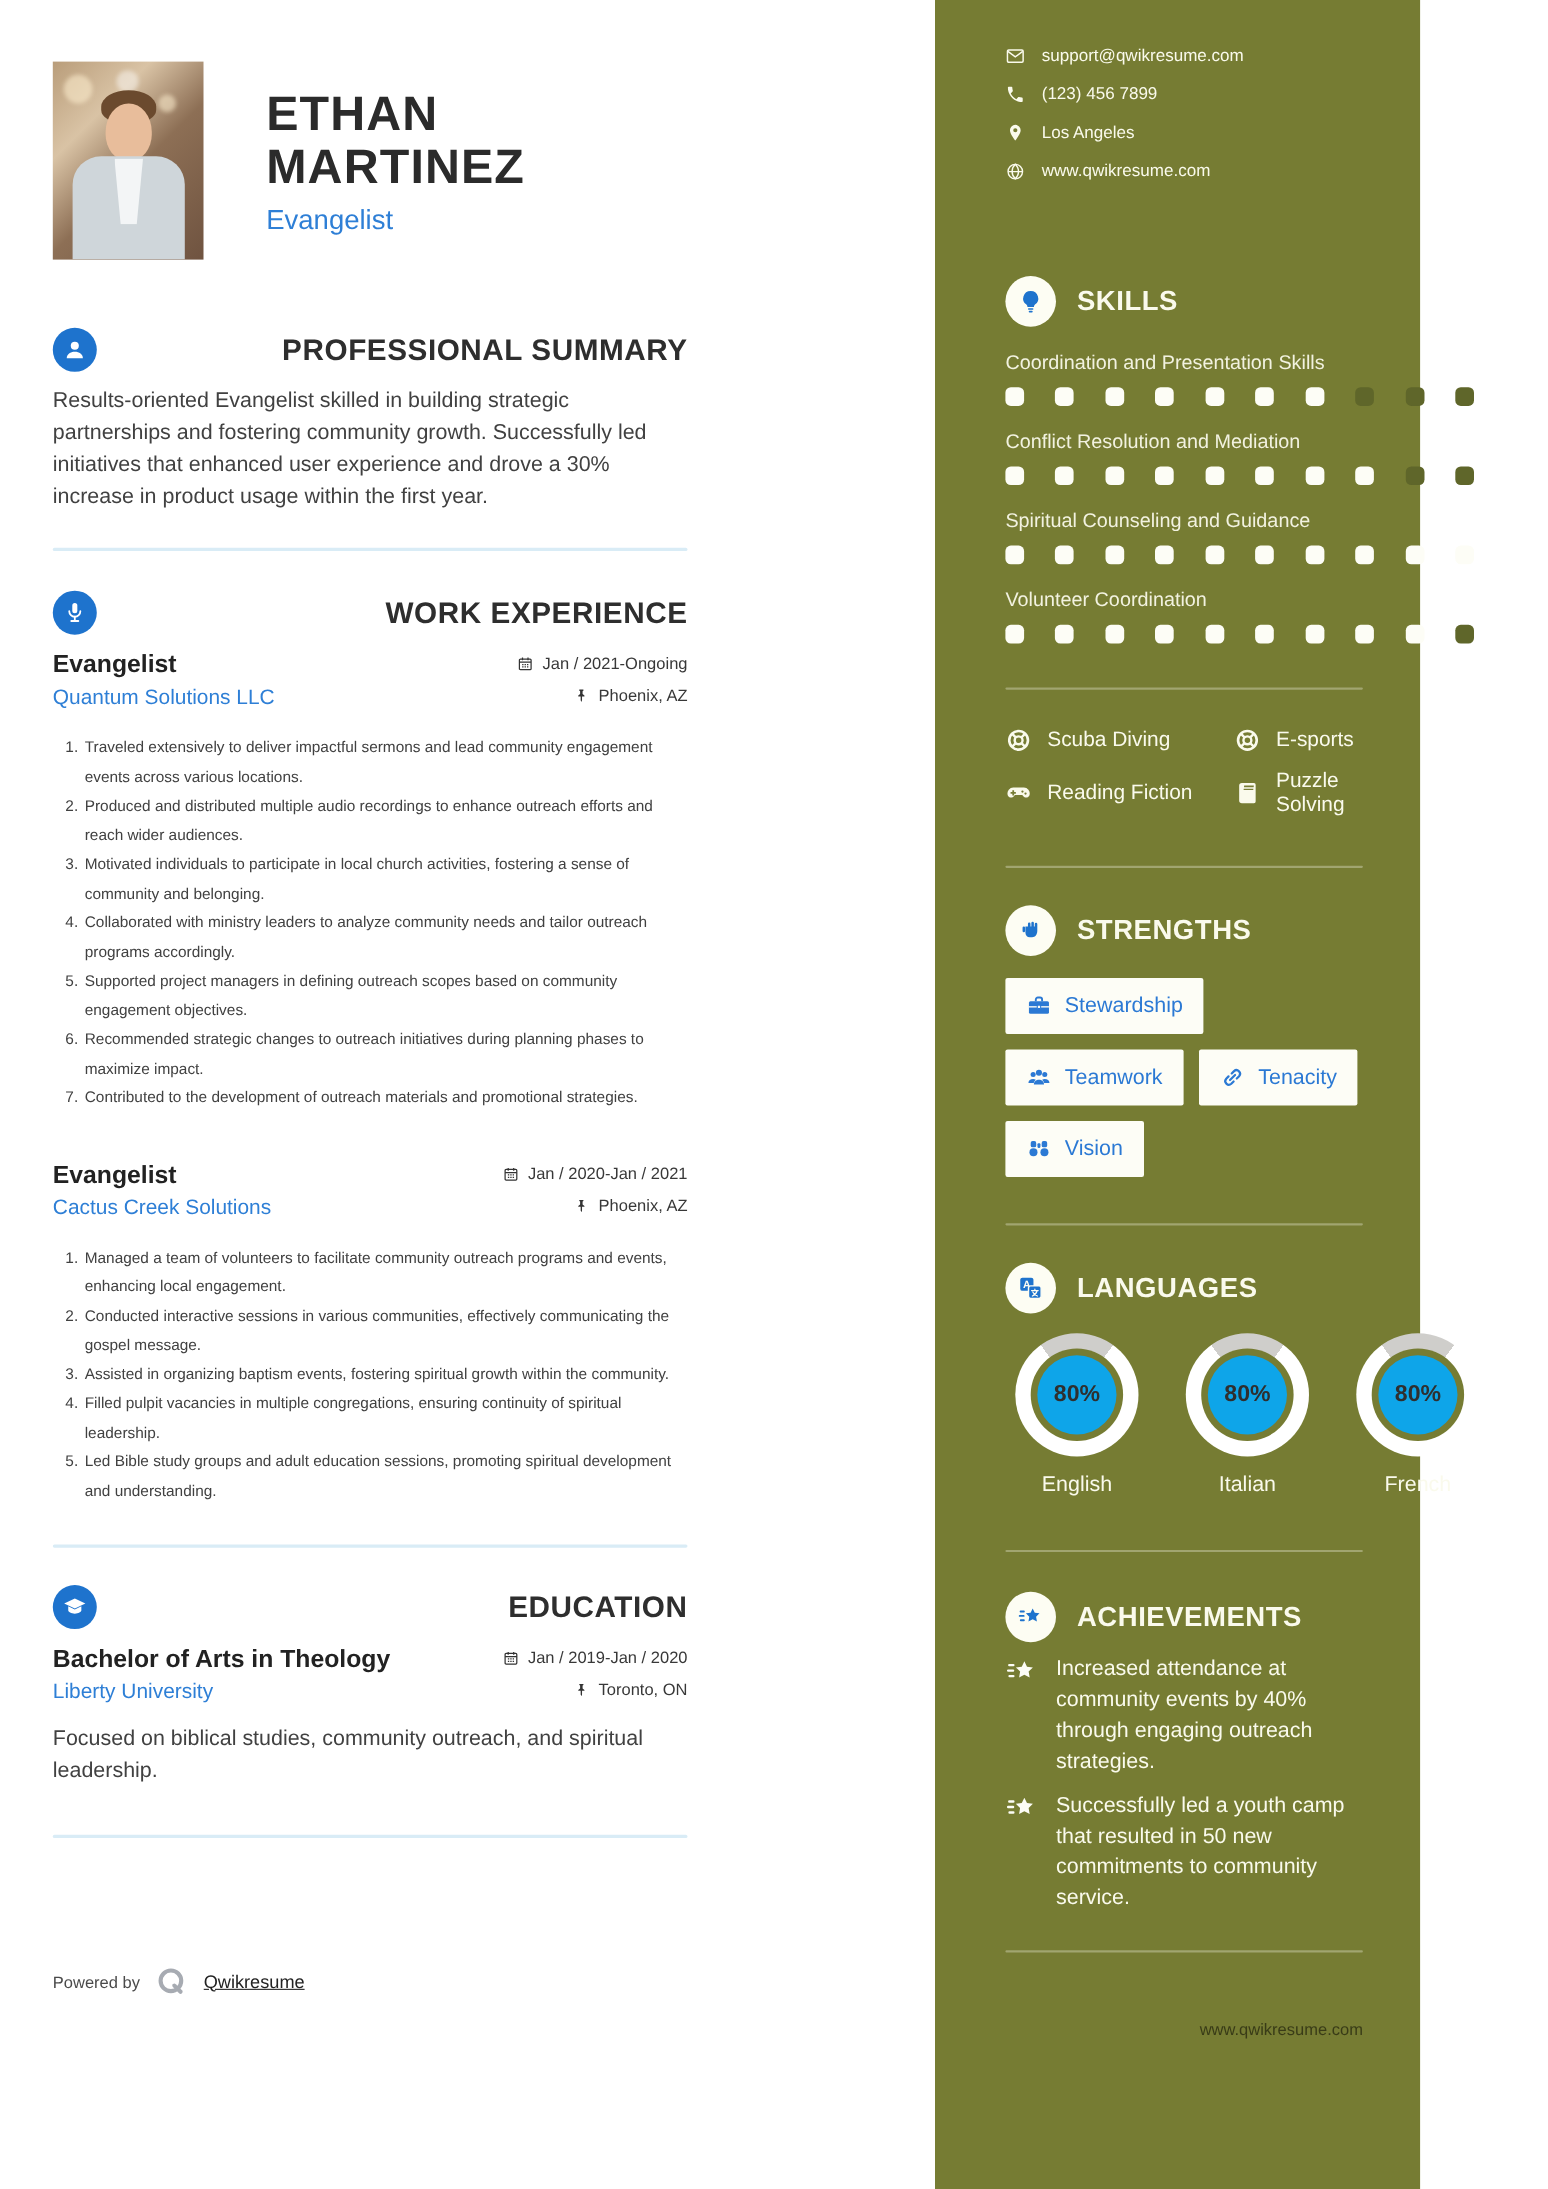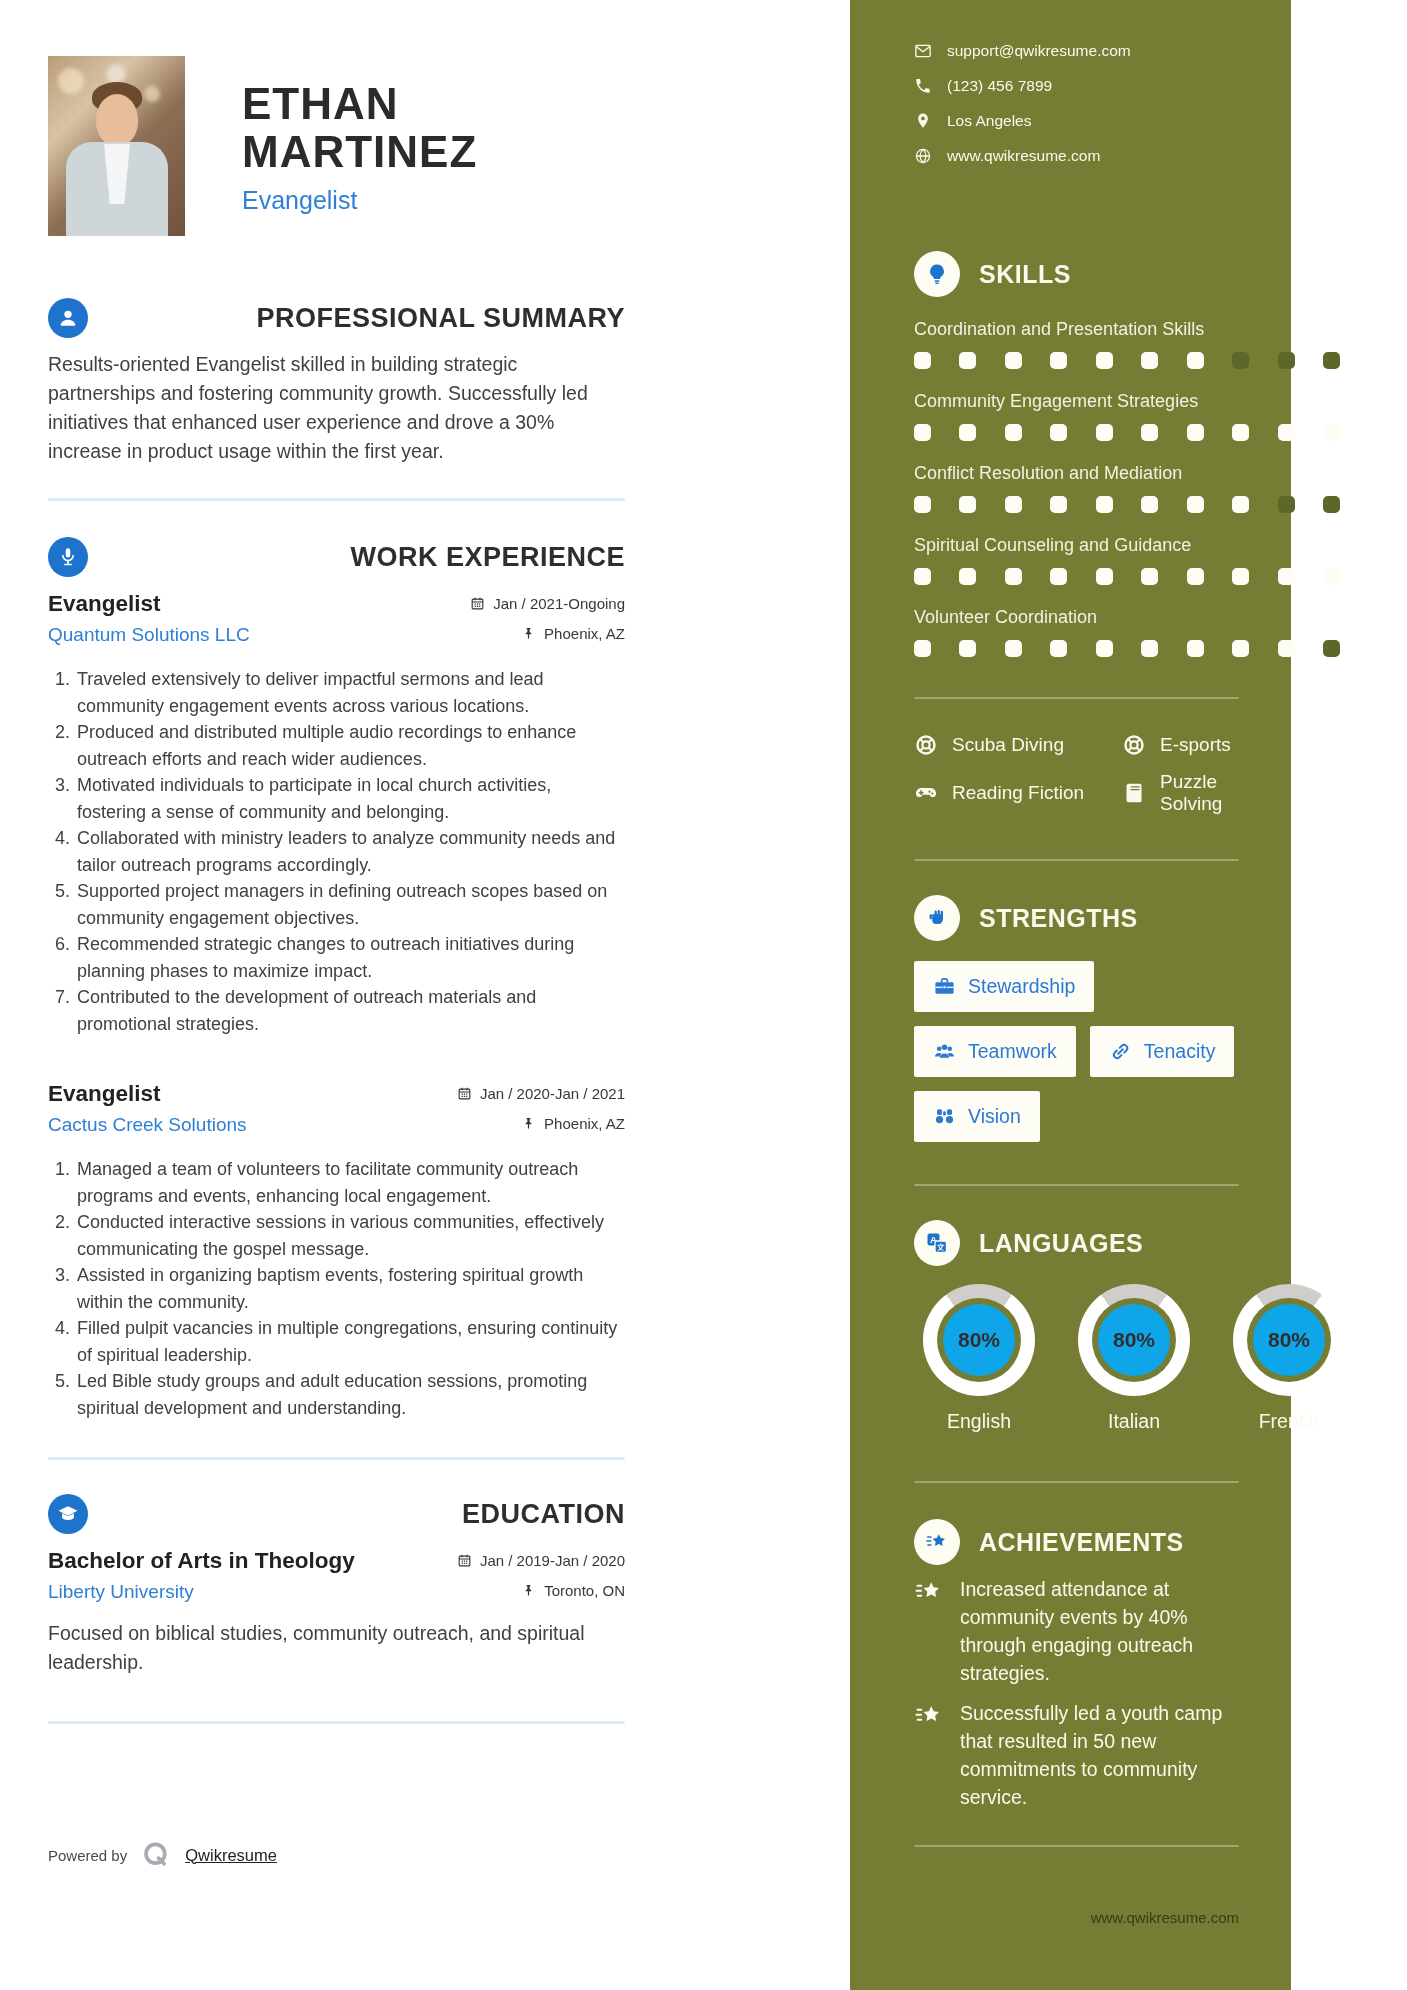--- a/index.html
+++ b/index.html
@@ -51,21 +51,21 @@
   .job{margin-top:14px;}
   .job2{margin-top:44px;}
   .job-row{display:flex;justify-content:space-between;align-items:baseline;}
   .job-name{font-size:22.5px;font-weight:700;color:#222;}
   .degree-name{font-size:22.5px;font-weight:700;color:#222;}
   .company{font-size:19px;color:var(--link);margin-top:7px;}
   .meta{display:flex;align-items:center;gap:8px;font-size:15px;color:#383838;white-space:nowrap;}
   .meta svg{width:15px;height:15px;}
   .job-sub{display:flex;justify-content:space-between;align-items:baseline;}
   ol.duties{margin-top:20px;padding-left:27px;}
-  ol.duties li{font-size:18px;line-height:26.5px;color:var(--body);padding-left:2px;}
+  ol.duties li{font-size:14px;line-height:26.5px;color:var(--body);padding-left:2px;}
 
   .div-2{margin-top:36px;}
   .edu-section{margin-top:34px;}
   .edu-desc{margin-top:16px;font-size:19.5px;line-height:29px;color:var(--body);}
   .div-3{margin-top:44px;}
 
   .page-footer{margin-top:116px;display:flex;align-items:center;gap:14px;}
   .powered{font-size:15px;color:#4a4a4a;}
   .qlogo svg{width:30px;height:30px;display:block;}
   .brand{font-size:16.5px;color:#222;text-decoration:underline;font-weight:500;}
@@ -335,35 +335,20 @@
             <span class="dot on"></span>
             <span class="dot on"></span>
             <span class="dot on"></span>
             <span class="dot on"></span>
             <span class="dot"></span>
             <span class="dot"></span>
             <span class="dot"></span>
           </div>
       </div>
       <div class="skill">
-        <div class="skill-name">Community Engagement Strategies</div>
-        <div class="skill-dots">
-            <span class="dot on"></span>
-            <span class="dot on"></span>
-            <span class="dot on"></span>
-            <span class="dot on"></span>
-            <span class="dot on"></span>
-            <span class="dot on"></span>
-            <span class="dot on"></span>
-            <span class="dot on"></span>
-            <span class="dot on"></span>
-            <span class="dot on"></span>
-          </div>
-      </div>
-      <div class="skill">
         <div class="skill-name">Conflict Resolution and Mediation</div>
         <div class="skill-dots">
             <span class="dot on"></span>
             <span class="dot on"></span>
             <span class="dot on"></span>
             <span class="dot on"></span>
             <span class="dot on"></span>
             <span class="dot on"></span>
             <span class="dot on"></span>
             <span class="dot on"></span>

